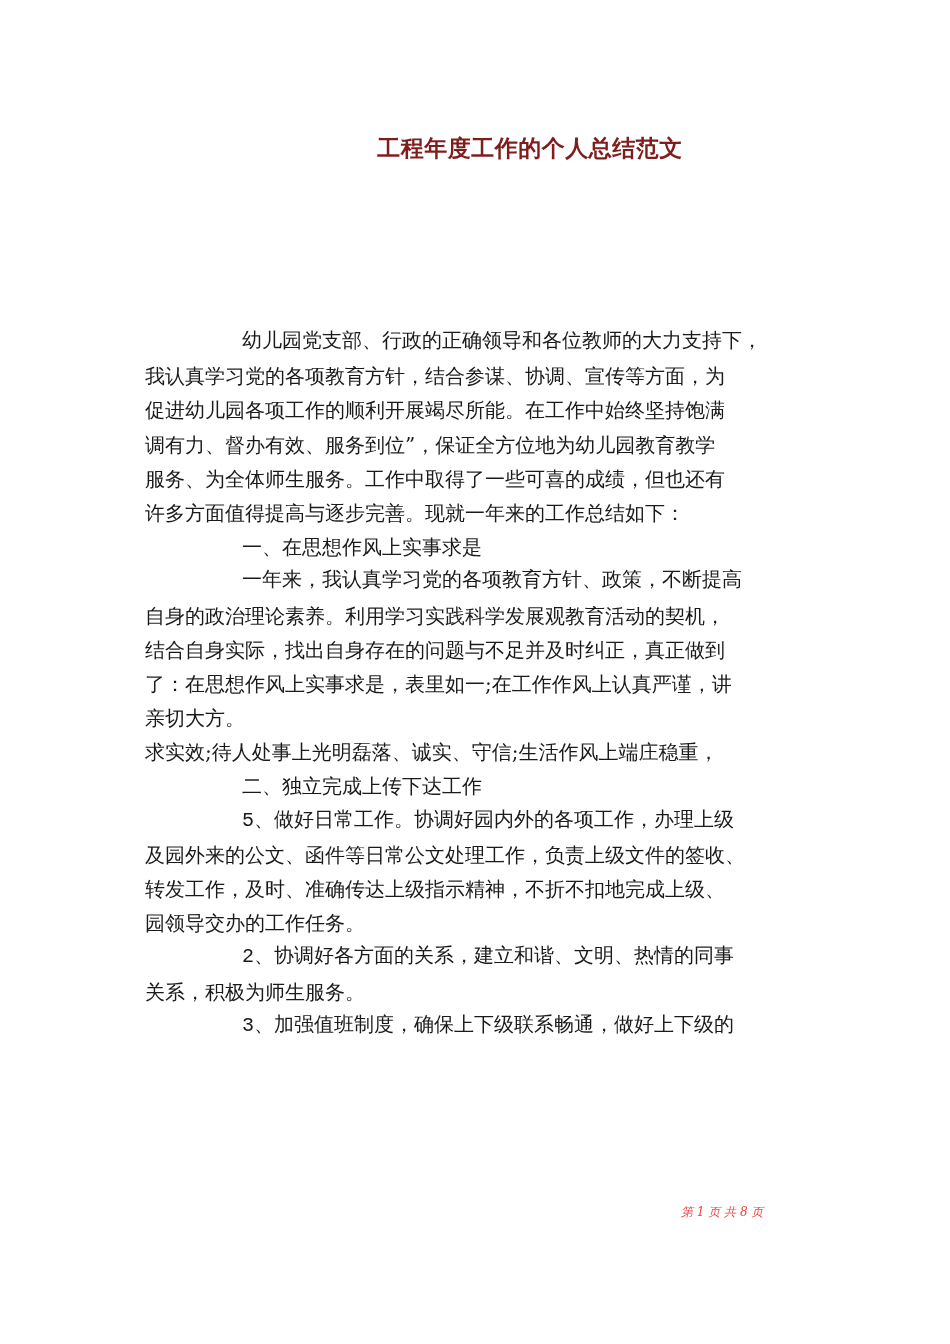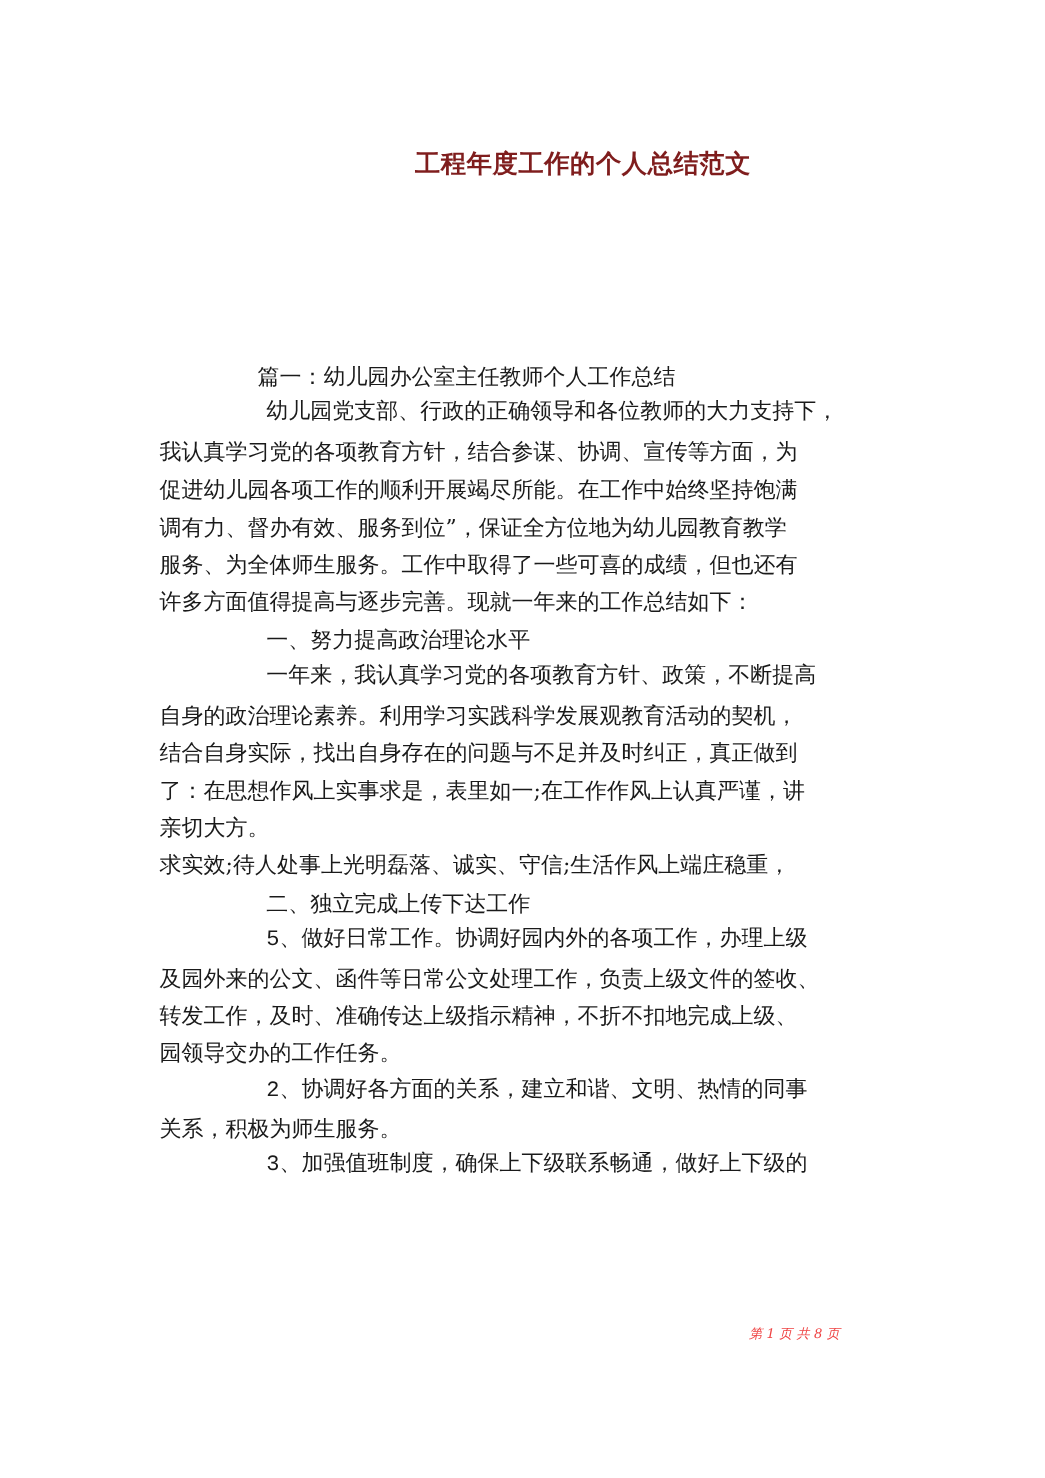--- a/index.html
+++ b/index.html
@@ -53,28 +53,27 @@
       font-family: "DejaVu Serif", "Liberation Serif", serif;
       font-style: italic;
     }
   </style>
 </head>
 <body>
 
 <div class="title">工程年度工作的个人总结范文</div>
 
 <div class="body-text">
-  <div class="line ind-sub">篇一：幼儿园办公室主任教师个人工作总结</div>
   <div class="line ind-p">幼儿园党支部、行政的正确领导和各位教师的大力支持下，</div>
   <div class="line">我认真学习党的各项教育方针，结合参谋、协调、宣传等方面，为</div>
   <div class="line">促进幼儿园各项工作的顺利开展竭尽所能。在工作中始终坚持饱满</div>
   <div class="line">调有力、督办有效、服务到位”，保证全方位地为幼儿园教育教学</div>
   <div class="line">服务、为全体师生服务。工作中取得了一些可喜的成绩，但也还有</div>
   <div class="line">许多方面值得提高与逐步完善。现就一年来的工作总结如下：</div>
-  <div class="line ind-h">一、努力提高政治理论水平</div>
+  <div class="line ind-h">一、在思想作风上实事求是</div>
   <div class="line ind-p">一年来，我认真学习党的各项教育方针、政策，不断提高</div>
   <div class="line">自身的政治理论素养。利用学习实践科学发展观教育活动的契机，</div>
   <div class="line">结合自身实际，找出自身存在的问题与不足并及时纠正，真正做到</div>
   <div class="line">了：在思想作风上实事求是，表里如一;在工作作风上认真严谨，讲</div>
   <div class="line">亲切大方。</div>
   <div class="line">求实效;待人处事上光明磊落、诚实、守信;生活作风上端庄稳重，</div>
   <div class="line ind-h">二、独立完成上传下达工作</div>
   <div class="line ind-p">5、做好日常工作。协调好园内外的各项工作，办理上级</div>
   <div class="line">及园外来的公文、函件等日常公文处理工作，负责上级文件的签收、</div>
   <div class="line">转发工作，及时、准确传达上级指示精神，不折不扣地完成上级、</div>

